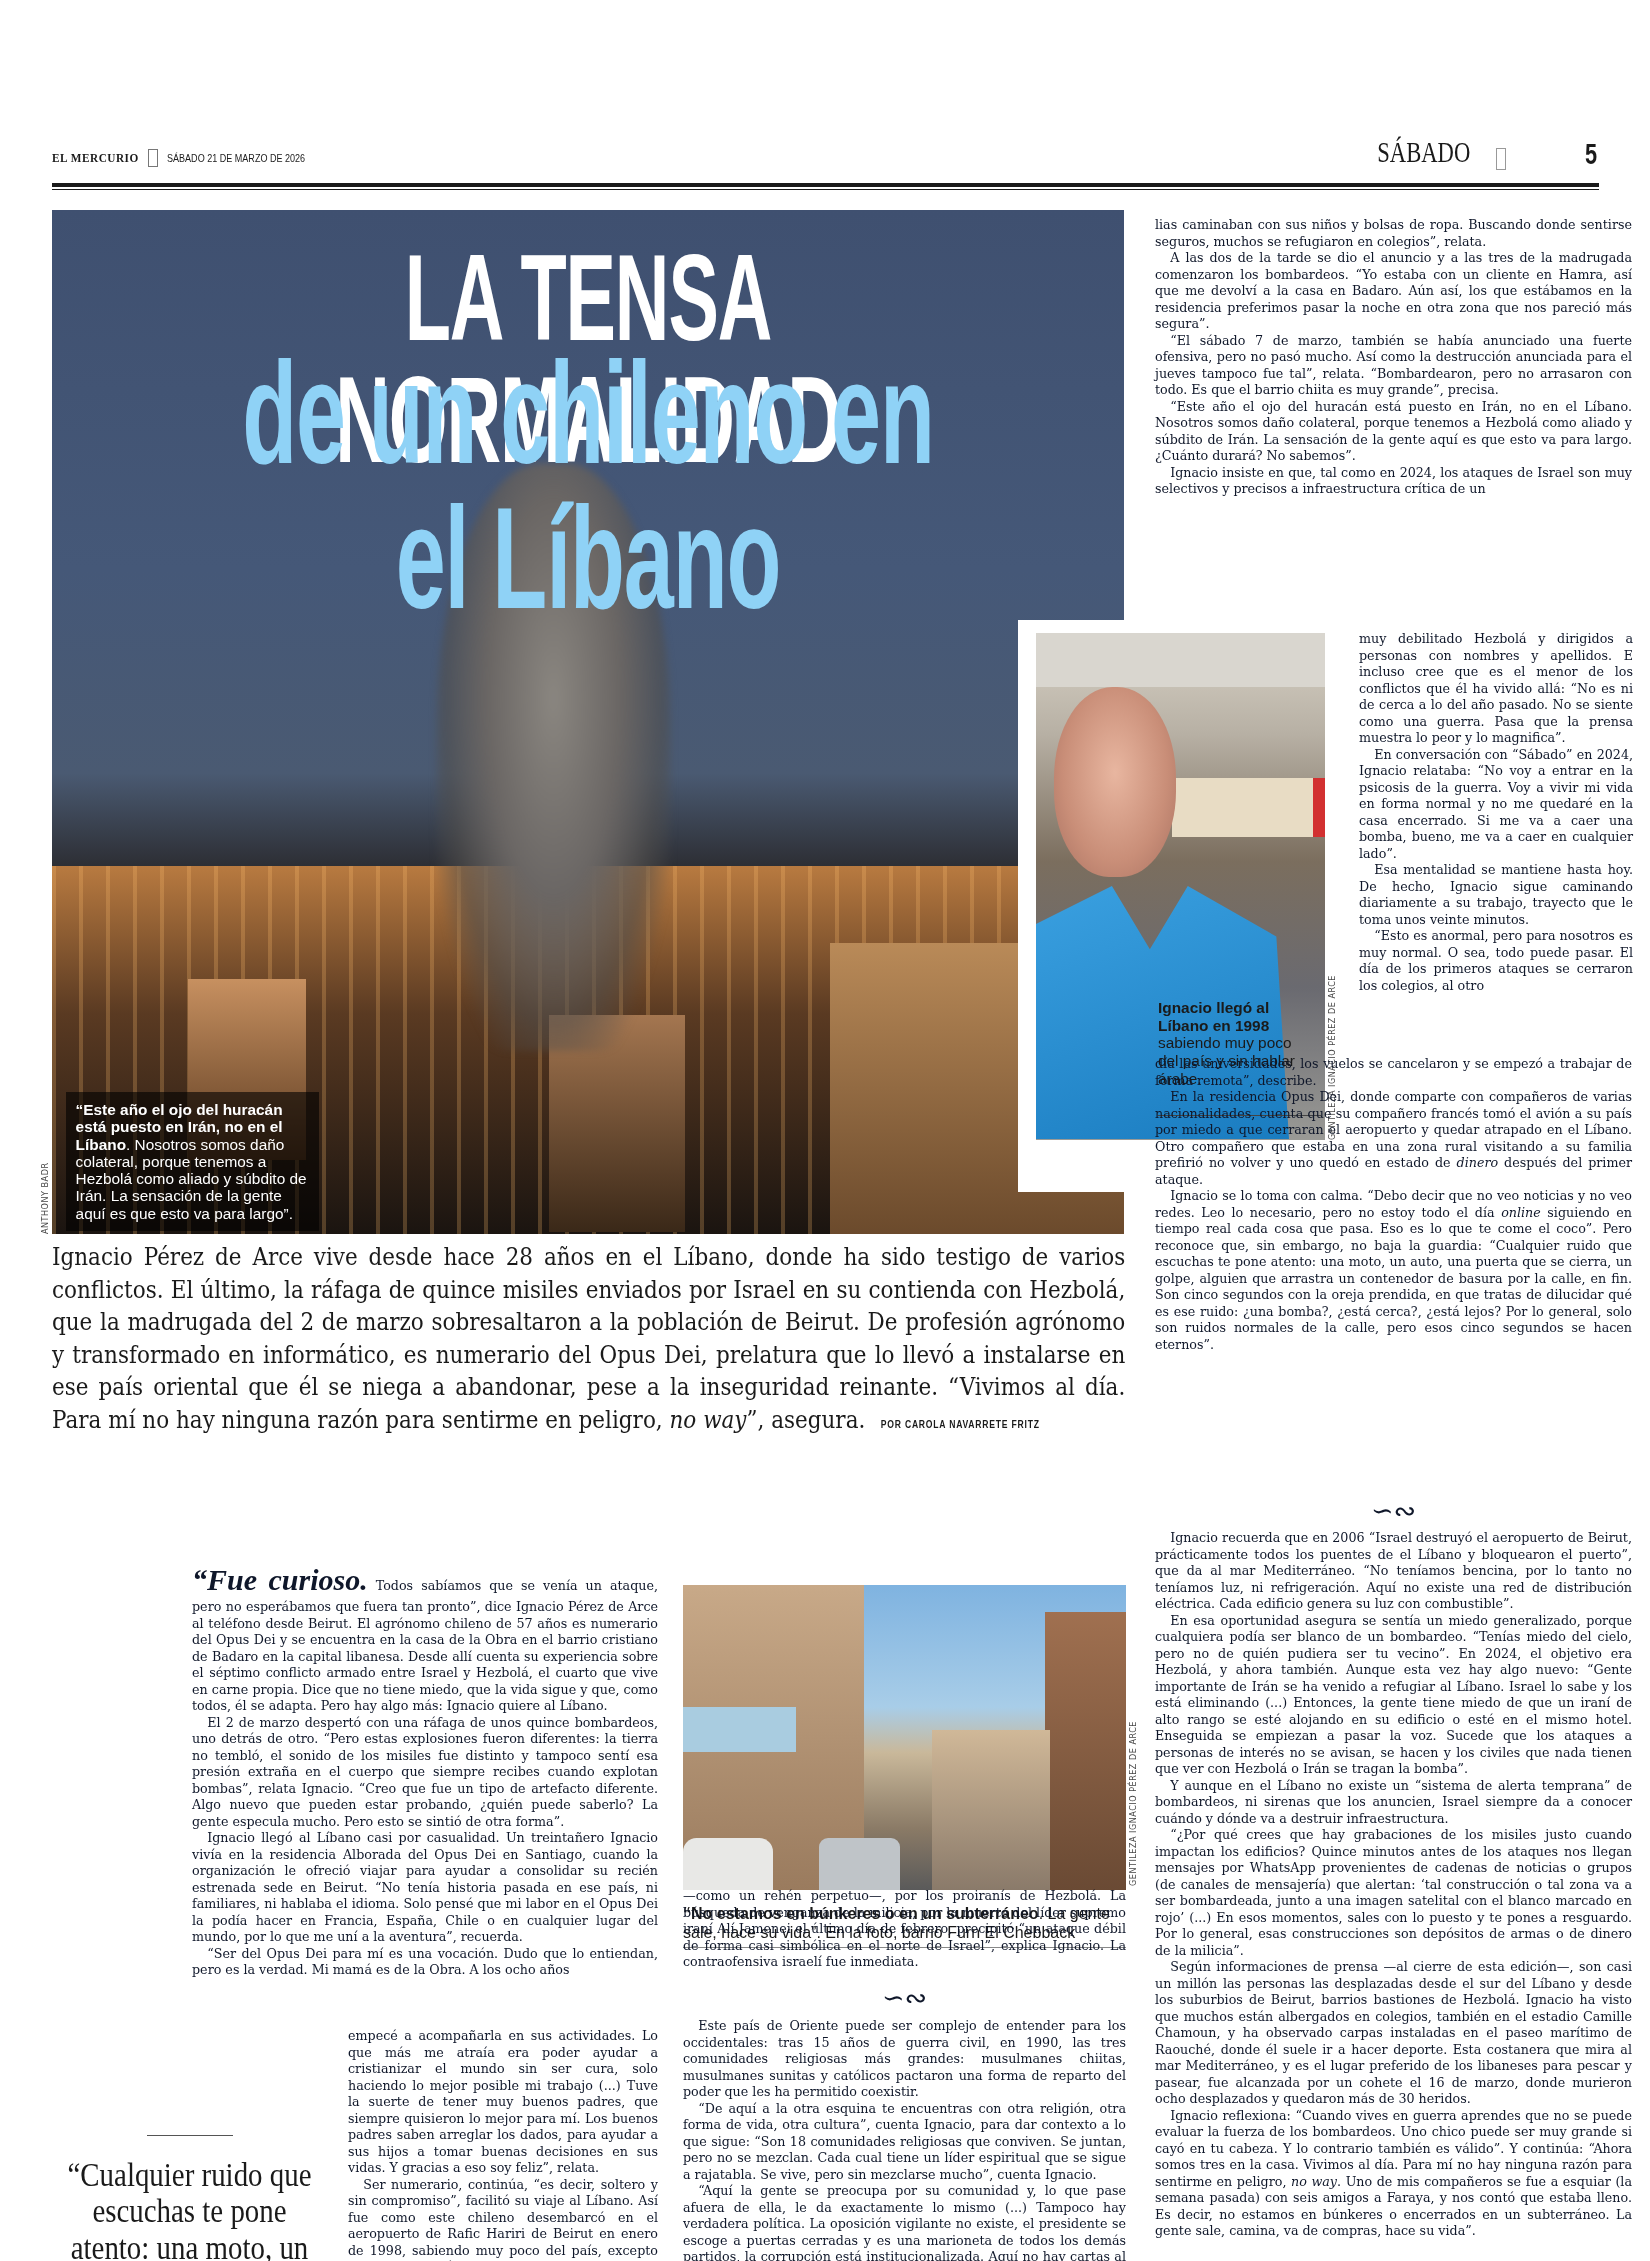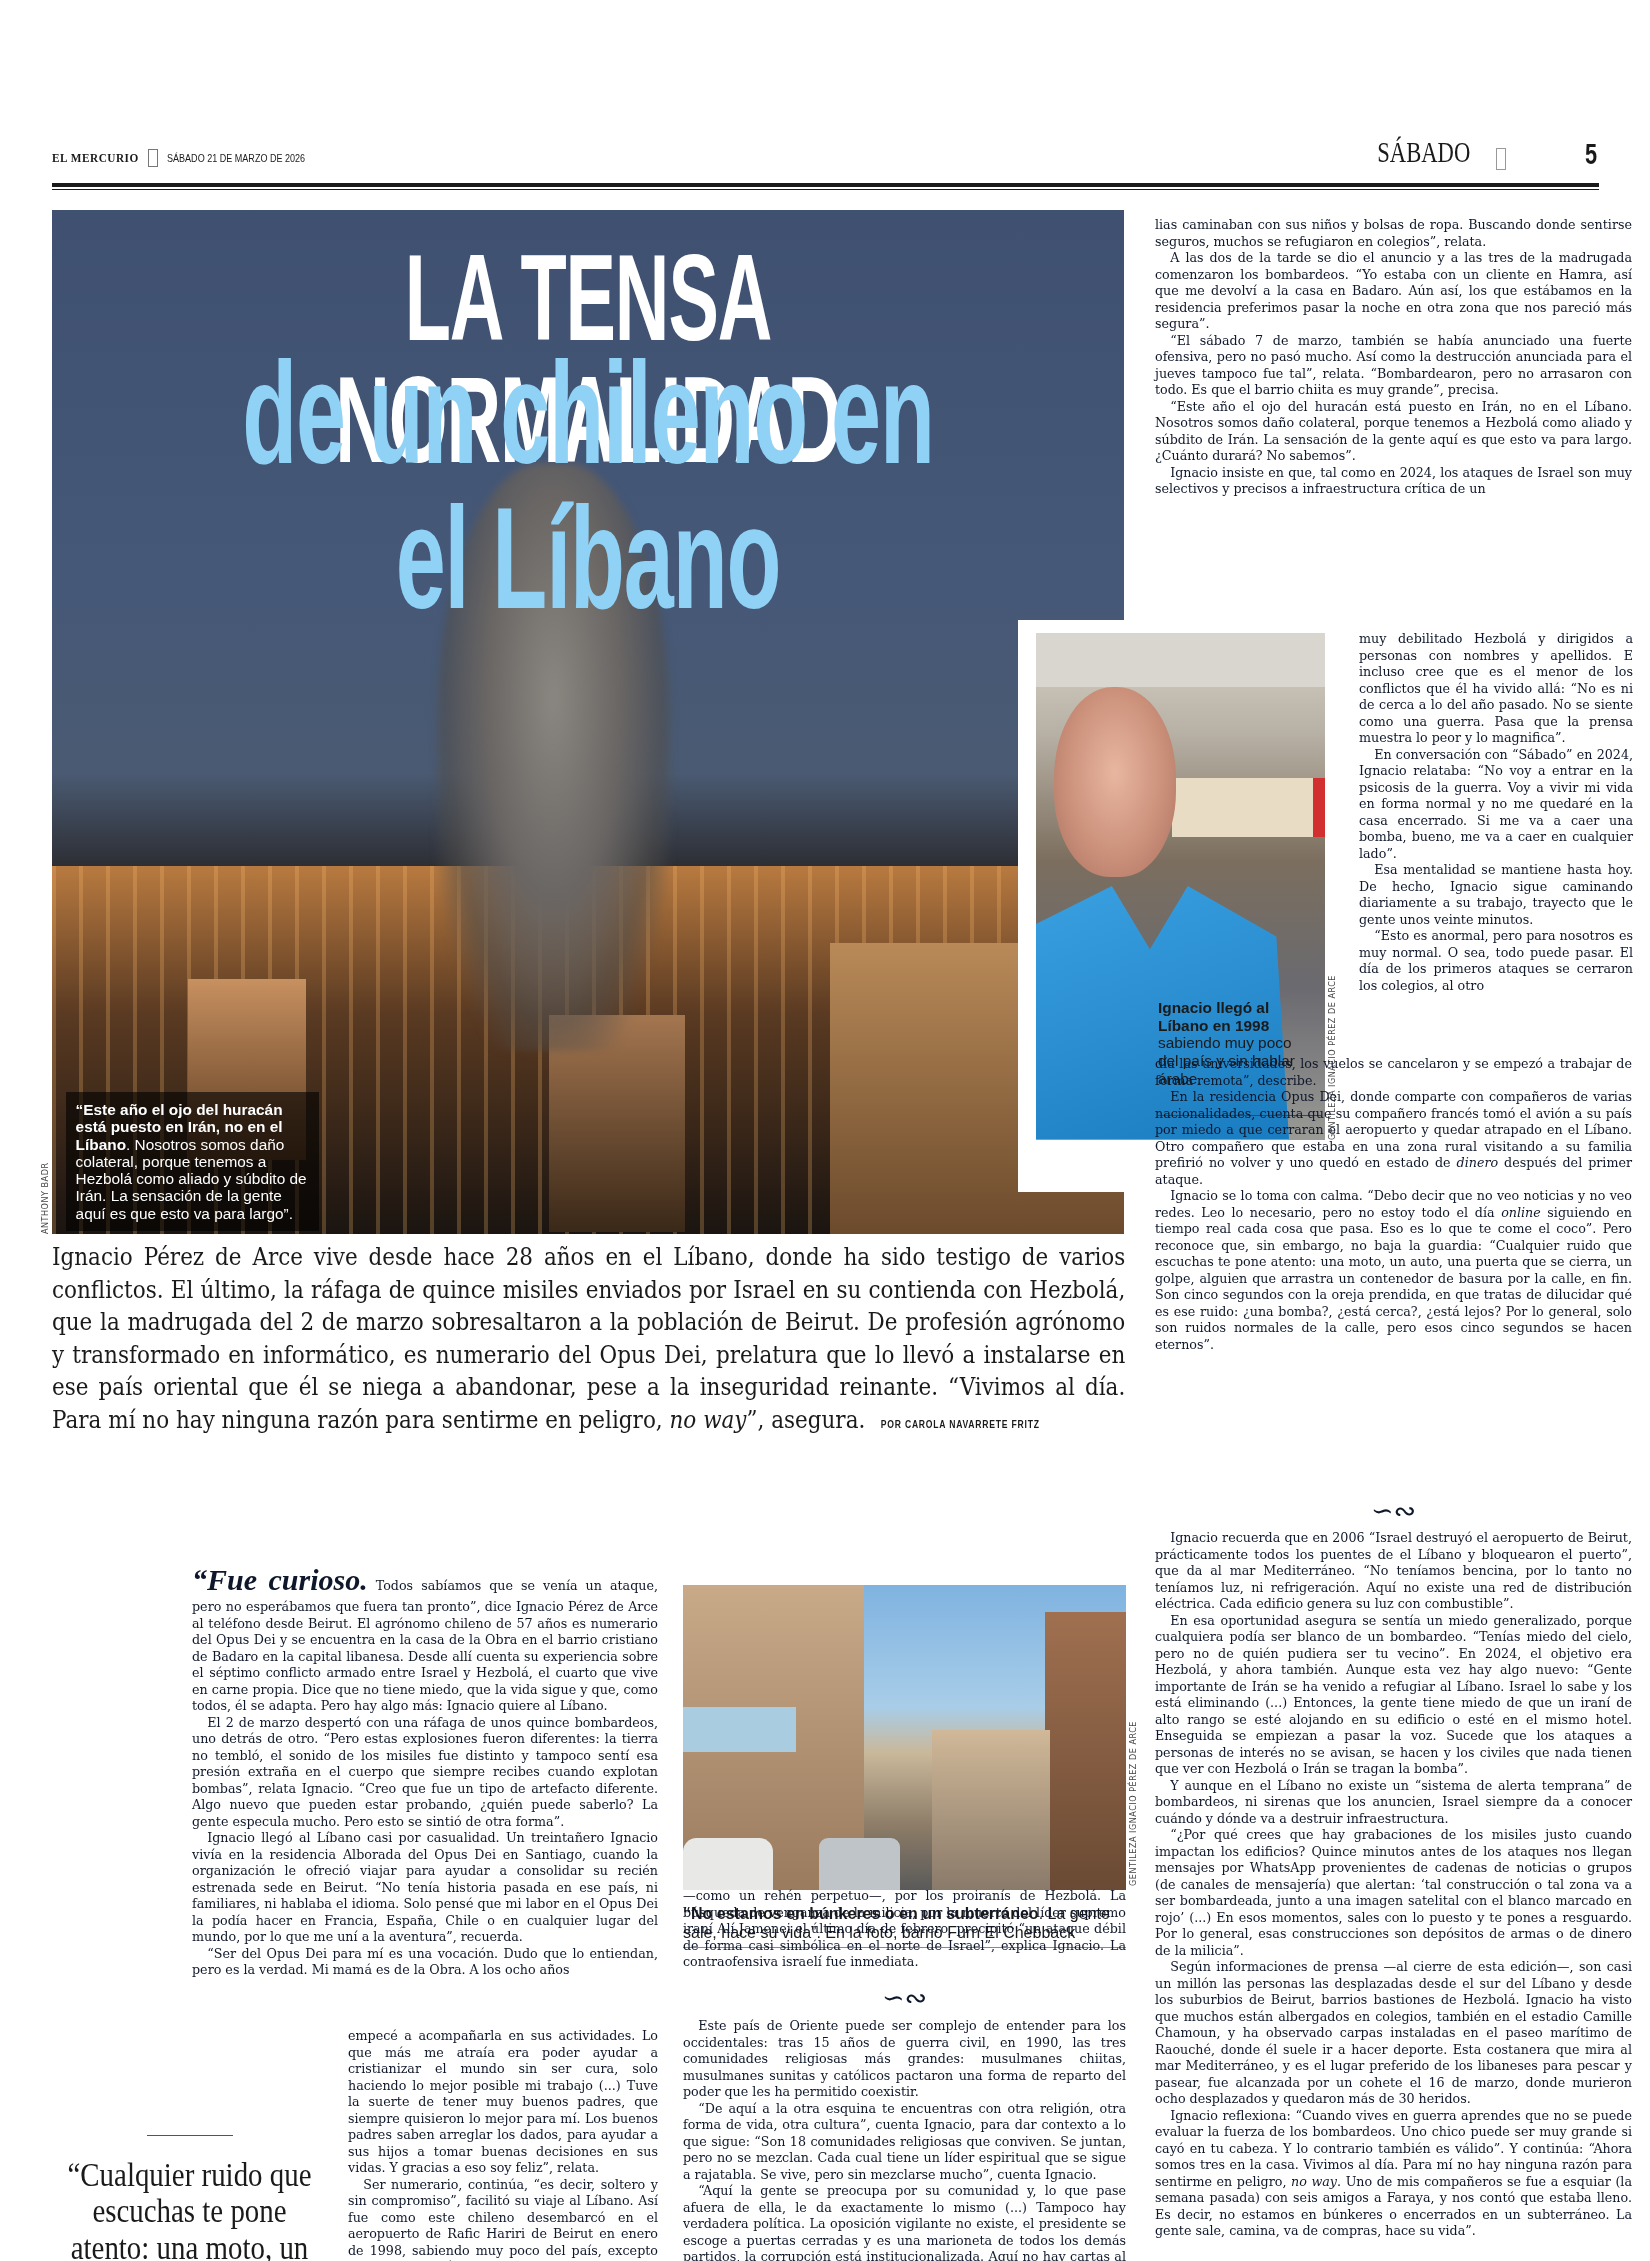--- a/index.html
+++ b/index.html
@@ -97,21 +97,21 @@
 <div class="abs col" style="left:1155px;top:217px;width:477px">
   <p class="noi">lias caminaban con sus niños y bolsas de ropa. Buscando donde sentirse seguros, muchos se refugiaron en colegios”, relata.</p>
   <p>A las dos de la tarde se dio el anuncio y a las tres de la madrugada comenzaron los bombardeos. “Yo estaba con un cliente en Hamra, así que me devolví a la casa en Badaro. Aún así, los que estábamos en la residencia preferimos pasar la noche en otra zona que nos pareció más segura”.</p>
   <p>“El sábado 7 de marzo, también se había anunciado una fuerte ofensiva, pero no pasó mucho. Así como la destrucción anunciada para el jueves tampoco fue tal”, relata. “Bombardearon, pero no arrasaron con todo. Es que el barrio chiita es muy grande”, precisa.</p>
   <p>“Este año el ojo del huracán está puesto en Irán, no en el Líbano. Nosotros somos daño colateral, porque tenemos a Hezbolá como aliado y súbdito de Irán. La sensación de la gente aquí es que esto va para largo. ¿Cuánto durará? No sabemos”.</p>
   <p>Ignacio insiste en que, tal como en 2024, los ataques de Israel son muy selectivos y precisos a infraestructura crítica de un</p>
 </div>
 <div class="abs col" style="left:1359px;top:631px;width:274px">
   <p class="noi">muy debilitado Hezbolá y dirigidos a personas con nombres y apellidos. E incluso cree que es el menor de los conflictos que él ha vivido allá: “No es ni de cerca a lo del año pasado. No se siente como una guerra. Pasa que la prensa muestra lo peor y lo magnifica”.</p>
   <p>En conversación con “Sábado” en 2024, Ignacio relataba: “No voy a entrar en la psicosis de la guerra. Voy a vivir mi vida en forma normal y no me quedaré en la casa encerrado. Si me va a caer una bomba, bueno, me va a caer en cualquier lado”.</p>
-  <p>Esa mentalidad se mantiene hasta hoy. De hecho, Ignacio sigue caminando diariamente a su trabajo, trayecto que le gente unos veinte minutos.</p>
+  <p>Esa mentalidad se mantiene hasta hoy. De hecho, Ignacio sigue caminando diariamente a su trabajo, trayecto que le toma unos veinte minutos.</p>
   <p>“Esto es anormal, pero para nosotros es muy normal. O sea, todo puede pasar. El día de los primeros ataques se cerraron los colegios, al otro</p>
 </div>
 <div class="abs col" style="left:1155px;top:1056px;width:477px">
   <p class="noi">día las universidades, los vuelos se cancelaron y se empezó a trabajar de forma remota”, describe.</p>
   <p><span>En la residencia Opus Dei, donde comparte con compañeros de varias nacionalidades, cuenta que su compañero francés tomó el avión a su país por miedo a que cerraran el aeropuerto y quedar atrapado en el Líbano. Otro compañero que estaba en una zona rural visitando a su familia prefirió no volver y uno quedó en estado de </span><i>dinero</i><span> después del primer ataque.</span></p>
   <p><span>Ignacio se lo toma con calma. “Debo decir que no veo noticias y no veo redes. Leo lo necesario, pero no estoy todo el día </span><i>online</i><span> siguiendo en tiempo real cada cosa que pasa. Eso es lo que te come el coco”. Pero reconoce que, sin embargo, no baja la guardia: “Cualquier ruido que escuchas te pone atento: una moto, un auto, una puerta que se cierra, un golpe, alguien que arrastra un contenedor de basura por la calle, en fin. Son cinco segundos con la oreja prendida, en que tratas de dilucidar qué es ese ruido: ¿una bomba?, ¿está cerca?, ¿está lejos? Por lo general, solo son ruidos normales de la calle, pero esos cinco segundos se hacen eternos”.</span></p>
 </div>
 
 <div class="abs lead"><span>Ignacio Pérez de Arce vive desde hace 28 años en el Líbano, donde ha sido testigo de varios conflictos. El último, la ráfaga de quince misiles enviados por Israel en su contienda con Hezbolá, que la madrugada del 2 de marzo sobresaltaron a la población de Beirut. De profesión agrónomo y transformado en informático, es numerario del Opus Dei, prelatura que lo llevó a instalarse en ese país oriental que él se niega a abandonar, pese a la inseguridad reinante. “Vivimos al día. Para mí no hay ninguna razón para sentirme en peligro, </span><i>no way</i><span>”, asegura.</span><span class="byline">POR CAROLA NAVARRETE FRITZ</span></div>
 

